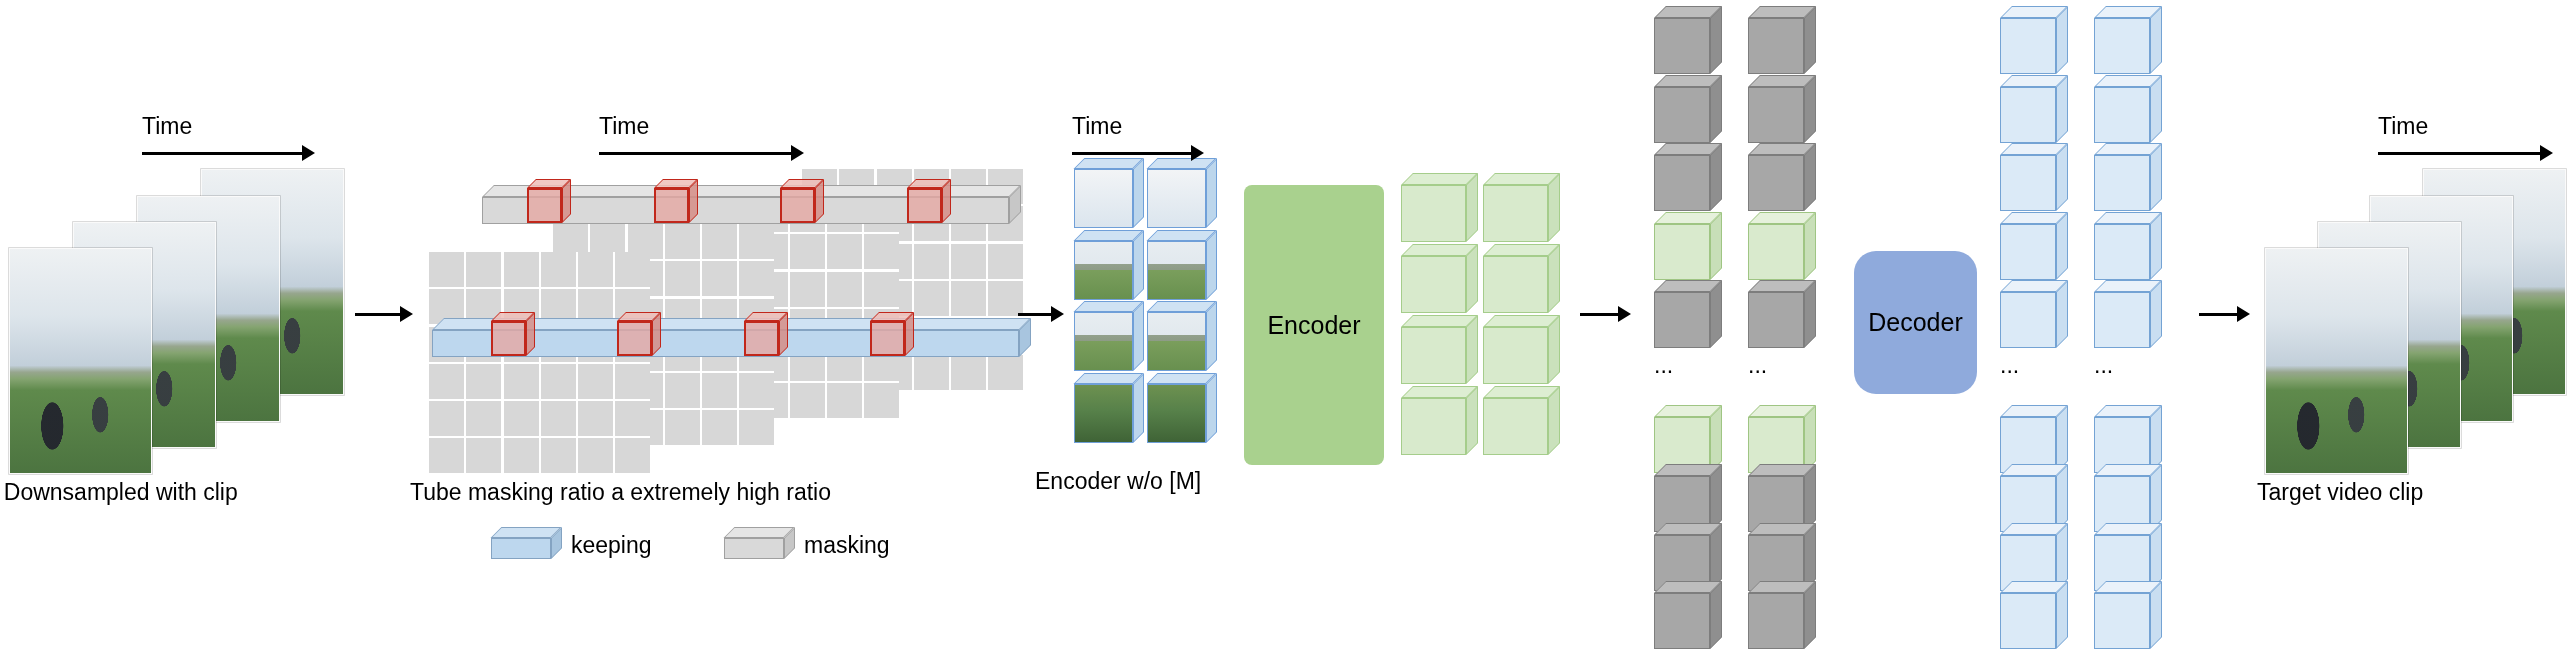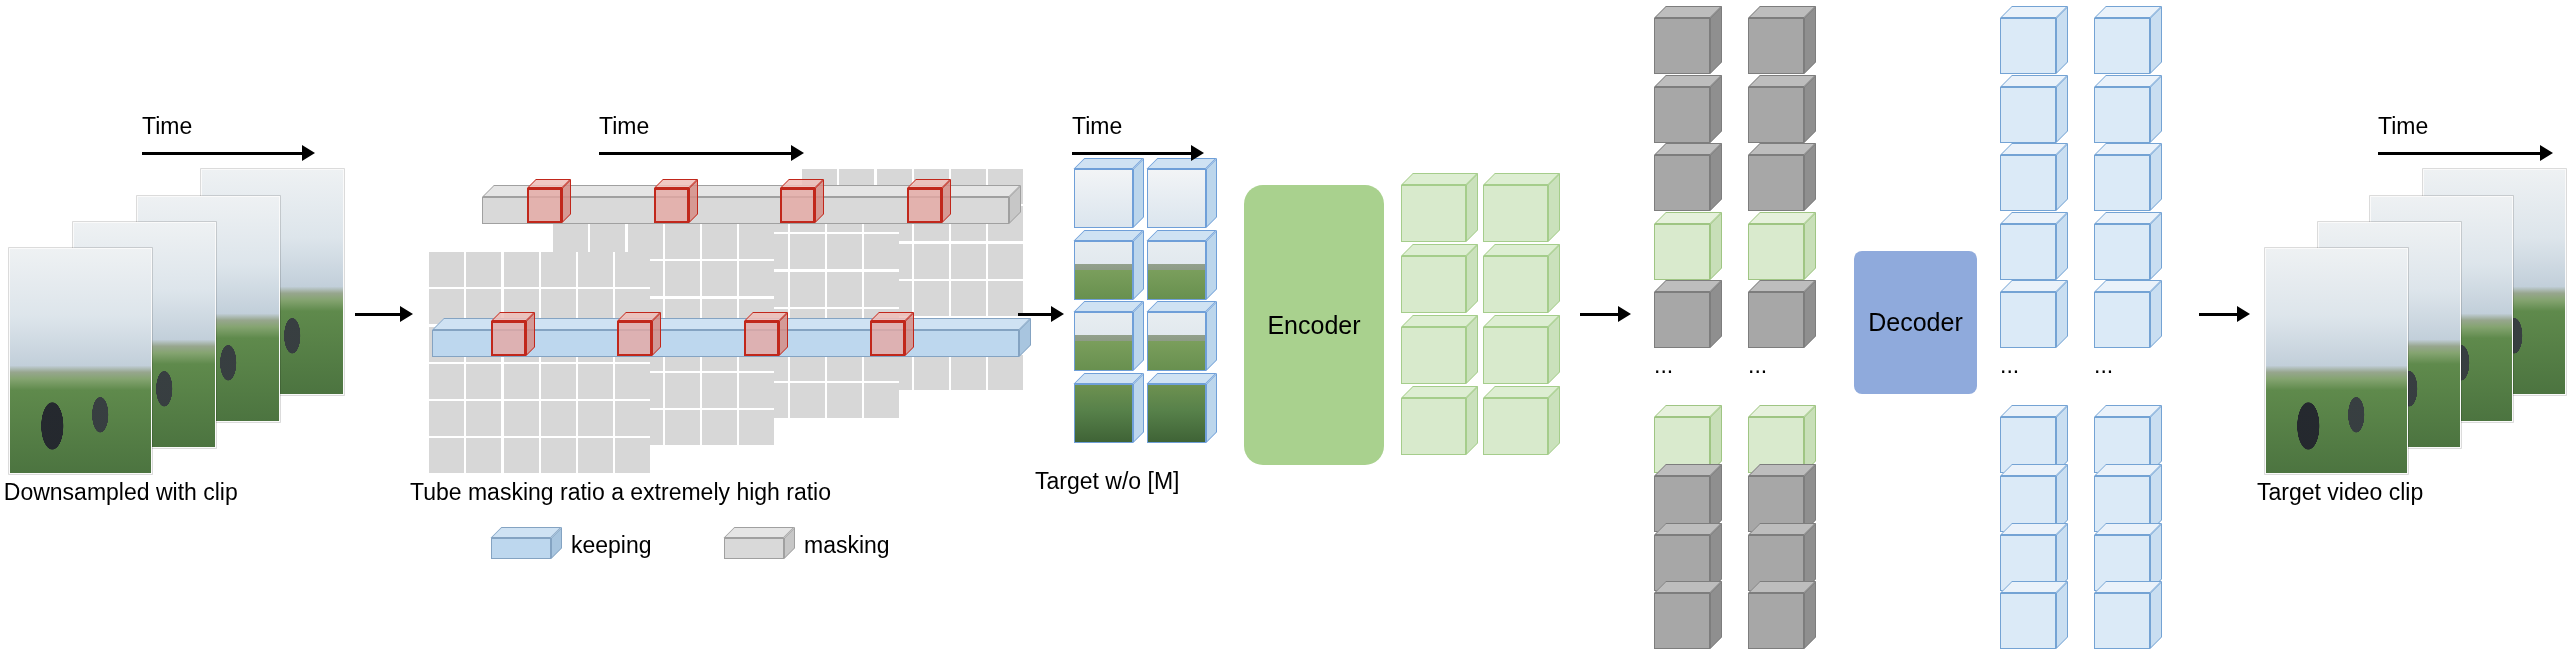--- a/index.html
+++ b/index.html
@@ -9,22 +9,22 @@
 
   .txt{position:absolute;font-size:23px;color:#000;z-index:30;white-space:nowrap;line-height:1.15}
   .center{}
 
   .harrow{position:absolute;height:3px;background:#000;z-index:30}
   .harrow::after{content:"";position:absolute;right:-12.8px;top:-6.8px;width:0;height:0;
     border-left:13.6px solid #000;border-top:8.3px solid transparent;border-bottom:8.3px solid transparent}
 
   .box{position:absolute;display:flex;align-items:center;justify-content:center;
     font-size:25px;color:#000;z-index:6}
-  #encoder-box{left:1244px;top:185px;width:140px;height:280px;border-radius:19px;background:#a9d18e}
-  #decoder-box{left:1854px;top:251px;width:123px;height:143px;border-radius:8px;background:#8faadc}
+  #encoder-box{left:1244px;top:185px;width:140px;height:280px;border-radius:8px;background:#a9d18e}
+  #decoder-box{left:1854px;top:251px;width:123px;height:143px;border-radius:22px;background:#8faadc}
 
   .cube{position:absolute}
   .cube .face{position:absolute;border:0.8px solid #888}
   .cube .ftop{transform-origin:0 100%;transform:skewX(-45deg)}
   .cube .fside{transform-origin:0 0;transform:skewY(-45deg)}
 
   .cube.gray .ffront{background:#a7a7a7;border-color:#7d7d7d}
   .cube.gray .ftop{background:#bdbdbd;border-color:#7d7d7d}
   .cube.gray .fside{background:#8f8f8f;border-color:#7d7d7d}
 
@@ -83,21 +83,21 @@
   <div class="txt center" style="left:599px;top:113px;width:206px">Time</div>
   <div class="harrow" style="left:599px;top:152px;width:192px"></div>
   <div class="txt center" style="left:410px;top:479px;width:610px">Tube masking ratio a extremely high ratio</div>
   <div class="txt" style="left:571px;top:532px">keeping</div>
   <div class="txt" style="left:804px;top:532px">masking</div>
 
   <div class="harrow" style="left:1018px;top:313px;width:33px"></div>
 
   <div class="txt center" style="left:1072px;top:113px;width:133px">Time</div>
   <div class="harrow" style="left:1072px;top:152px;width:119px"></div>
-  <div class="txt center" style="left:1035px;top:468px;width:188px">Target w/o [M]</div>
+  <div class="txt center" style="left:1035px;top:468px;width:188px">Encoder w/o [M]</div>
 
   <div class="box" id="encoder-box">
     <span>Encoder</span>
   </div>
 
   <div class="harrow" style="left:1580px;top:313px;width:38px"></div>
 
   <div class="txt center" style="left:1654px;top:352px;width:68px">...</div>
   <div class="txt center" style="left:1748px;top:352px;width:68px">...</div>
 

